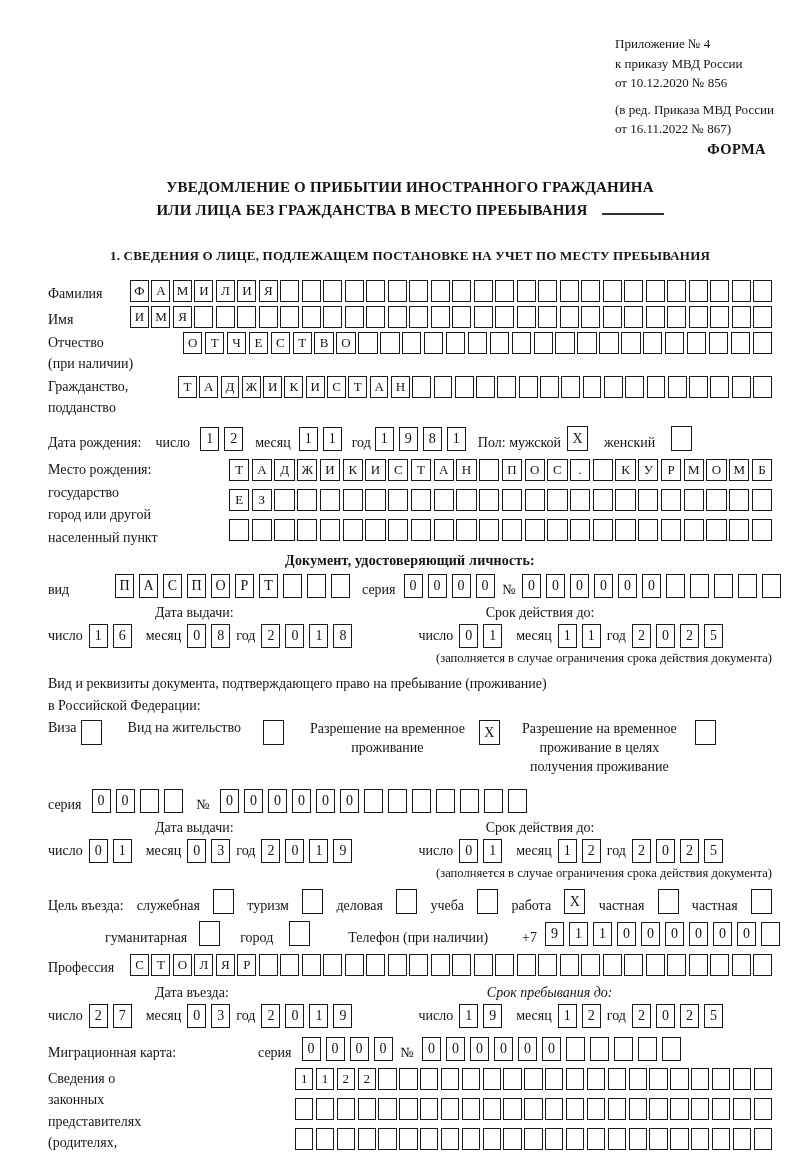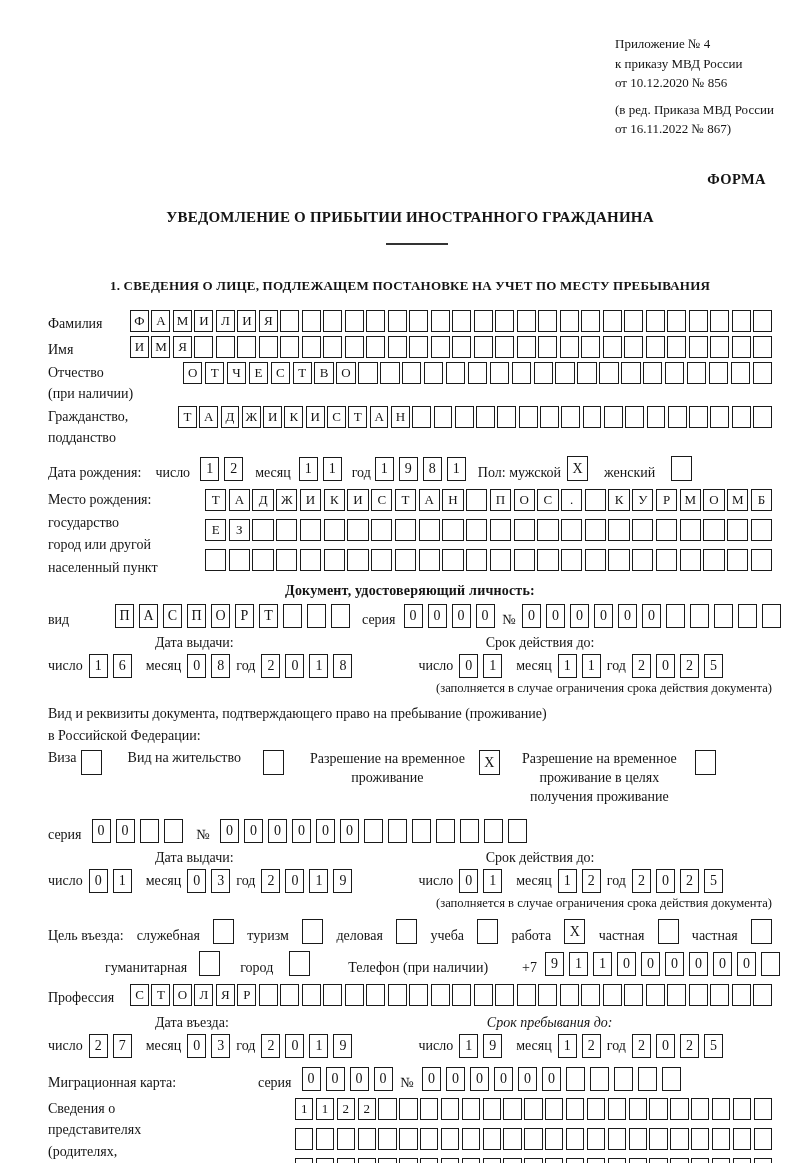--- a/index.html
+++ b/index.html
@@ -4,21 +4,21 @@
 <style>
   html,body{margin:0;padding:0;background:#fff;}
   body{
     width:800px;height:1163px;box-sizing:border-box;
     padding:34px 28px 0 48px;
     font-family:"Liberation Serif","DejaVu Serif",serif;
     color:#141414;overflow:hidden;
   }
   .hdr{margin-left:567px;width:200px;font-size:13px;line-height:1.5;}
   .hdr .g2{margin-top:7px;}
-  .forma{text-align:right;font-weight:bold;font-size:14.5px;margin-top:32px;padding-right:6px;letter-spacing:.4px;}
+  .forma{text-align:right;font-weight:bold;font-size:14.5px;margin-top:2px;padding-right:6px;letter-spacing:.4px;}
   .title{text-align:center;font-weight:bold;font-size:15px;line-height:1.55;margin-top:18px;letter-spacing:.2px;}
   .underline{display:inline-block;width:62px;border-bottom:2.6px solid #333;margin-left:14px;}
   .sect{font-weight:bold;font-size:13px;margin-top:26px;text-align:center;letter-spacing:.2px;}
 
   .row{display:flex;align-items:flex-end;margin-top:4px;}
   .tt{align-items:flex-start;}
   .lbl{font-size:14px;white-space:nowrap;flex:none;}
   .lblcol{flex:none;font-size:14px;line-height:21px;}
   .lblcol div{white-space:nowrap;}
 
@@ -48,21 +48,21 @@
   <div>к приказу МВД России</div>
   <div>от 10.12.2020 № 856</div>
   <div class="g2">(в ред. Приказа МВД России</div>
   <div>от 16.11.2022 № 867)</div>
 </div>
 
 <div class="forma">ФОРМА</div>
 
 <div class="title">
   <div>УВЕДОМЛЕНИЕ О ПРИБЫТИИ ИНОСТРАННОГО ГРАЖДАНИНА</div>
-  <div><span class="underline"></span></div>
+  <div><span>ИЛИ ЛИЦА БЕЗ ГРАЖДАНСТВА В МЕСТО ПРЕБЫВАНИЯ</span><span class="underline"></span></div>
 </div>
 
 <div class="sect">1. СВЕДЕНИЯ О ЛИЦЕ, ПОДЛЕЖАЩЕМ ПОСТАНОВКЕ НА УЧЕТ ПО МЕСТУ ПРЕБЫВАНИЯ</div>
 
 <div class="row" style="margin-top:16px;">
   <span class="lbl" style="width:82px;">Фамилия</span>
   <span class="cellrow grow">
       <span class="cell">Ф</span>
       <span class="cell">А</span>
       <span class="cell">М</span>
@@ -227,21 +227,21 @@
   <span class="lbl" style="margin-left:12px;">Пол: мужской</span>
   <span class="cellrow box" style="margin-left:6px;">
       <span class="cell">X</span>
     </span>
   <span class="lbl" style="margin-left:16px;">женский</span>
   <span class="cellrow box" style="margin-left:16px;">
       <span class="cell"></span>
     </span>
 </div>
 
-<div class="row tt" style="margin-top:8px;">
+<div class="row tt" style="margin-top:8px;gap:24px;">
   <div class="lblcol" style="width:157px;line-height:22.5px;">
     <div>Место рождения:</div>
     <div>государство</div>
     <div>город или другой</div>
     <div>населенный пункт</div>
   </div>
   <div class="grow">
     <div class="cellrow grow" style="display:flex;">
         <span class="cell">Т</span>
         <span class="cell">А</span>
@@ -673,20 +673,21 @@
       <span class="cell"></span>
       <span class="cell"></span>
       <span class="cell"></span>
       <span class="cell"></span>
     </span>
 </div>
 
 <div class="row tt" style="margin-top:7px;">
   <div class="lblcol" style="width:247px;line-height:21.5px;">
     <div>Сведения о</div>
+    <div>законных</div>
     <div>представителях</div>
     <div>(родителях,</div>
 
   </div>
   <div class="grow">
     <div class="cellrow grow" style="display:flex;">
         <span class="cell">1</span>
         <span class="cell">1</span>
         <span class="cell">2</span>
         <span class="cell">2</span>

